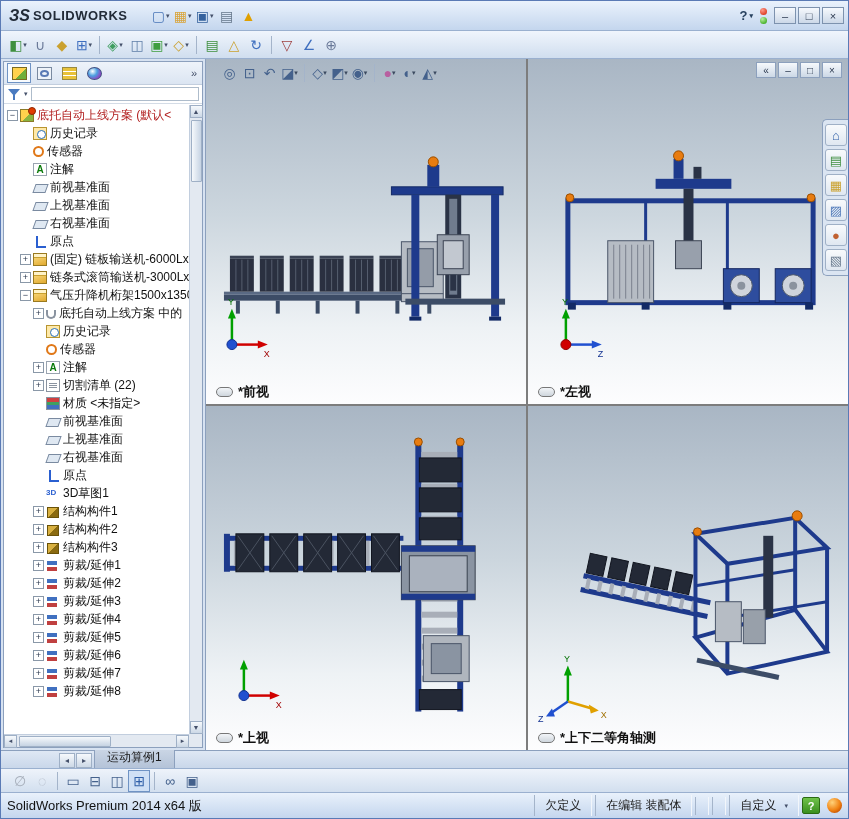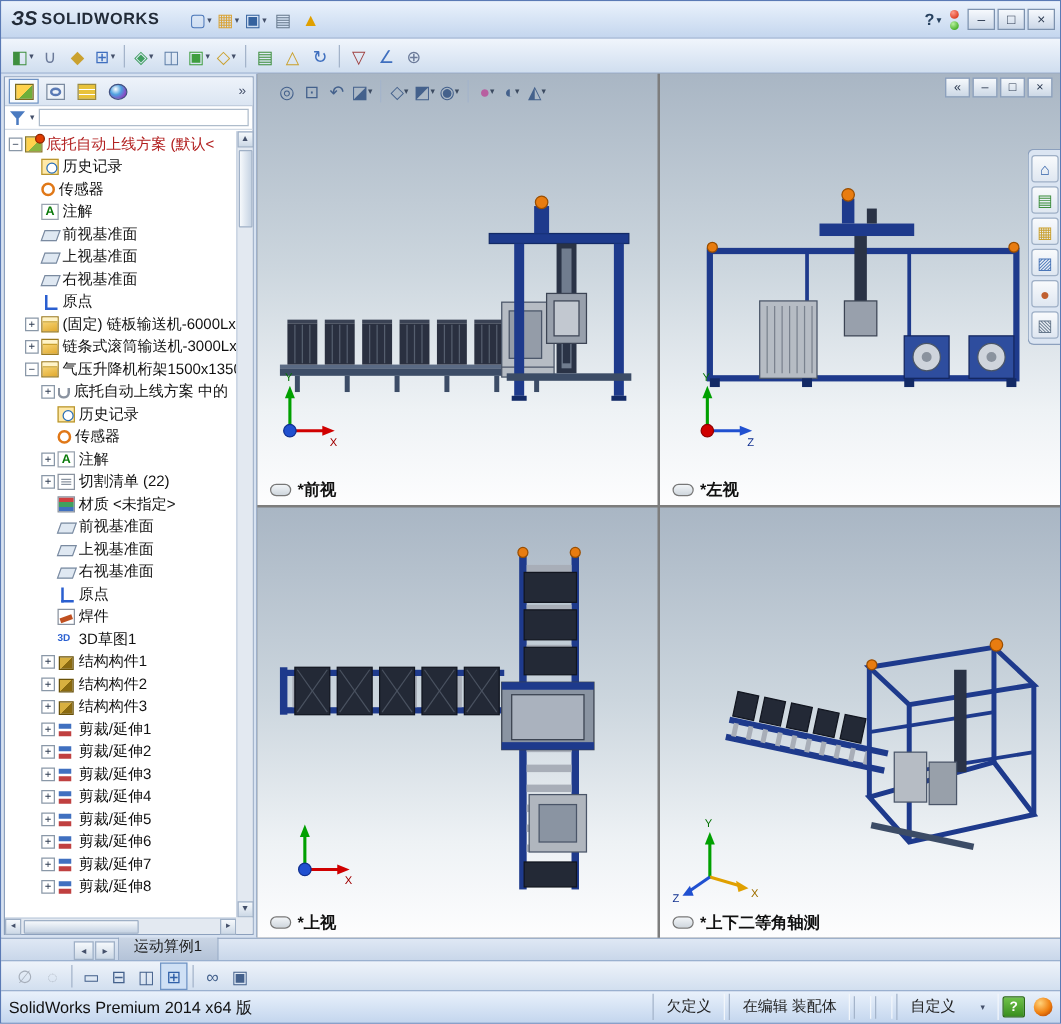--- a/index.html
+++ b/index.html
@@ -2,21 +2,21 @@
 <html><head>
 <meta charset="utf-8">
 <style>
   *{margin:0;padding:0;box-sizing:border-box}
   html,body{width:849px;height:819px;overflow:hidden}
   body{font-family:"Liberation Sans","DejaVu Sans",sans-serif;font-size:12px;color:#1a1a1a;background:#c7d8ef}
   .app{width:849px;height:819px;display:flex;flex-direction:column;border:1px solid #5a7ab5;background:#d4e0f0}
 
   
   .titlebar{height:30px;flex:none;display:flex;align-items:center;background:linear-gradient(#eaf2fc,#c4d6ee);border-bottom:1px solid #9ab0cf;padding:0 4px;gap:2px}
-  .logo{display:flex;align-items:flex-start;gap:3px;padding:0 10px 0 4px;white-space:nowrap}
+  .logo{display:flex;align-items:center;gap:3px;padding:0 10px 0 4px;white-space:nowrap}
   .logo-ds{font-weight:bold;font-style:italic;font-size:16px;color:#222b38}
   .logo-text{font-weight:bold;font-size:13px;letter-spacing:.5px;color:#222b38}
   .menubar{display:flex;align-items:center;height:100%}
   .menu-item{padding:4px 7px;cursor:default;white-space:nowrap}
   .quicktools{display:flex;align-items:center;margin-left:10px}
   .tbtn{height:22px;min-width:22px;border:1px solid transparent;background:transparent;display:inline-flex;align-items:center;justify-content:center;font-size:14px;padding:0 1px;cursor:default}
   .tbtn .dd{font-size:7px;color:#44506a;margin-left:1px}
   .tbtn.active{background:#cfe0f5;border:1px solid #6f93c4}
   .tbtn.disabled .glyph{color:#a6aeba !important}
   .sep{width:1px;height:18px;background:#a4b4ca;margin:0 4px;flex:none}
@@ -122,21 +122,21 @@
   .dtab.active{background:#f8fbfe}
 
   
   .toolbar3{height:24px;flex:none;display:flex;align-items:center;background:linear-gradient(#eef3fa,#d2dfef);border-top:1px solid #9ab0cf;padding:0 8px}
 
   
   .statusbar{height:26px;flex:none;display:flex;align-items:center;background:linear-gradient(#e9f1fb,#c4d6ee);border-top:1px solid #9ab0cf;padding:0 6px;gap:3px}
   .sb-left{flex:1;font-size:13px;color:#111;white-space:nowrap}
   .sb-cell{border-left:1px solid #a4b4ca;border-right:1px solid #f2f6fb;padding:2px 10px;white-space:nowrap;color:#222}
   .sb-mini{width:14px;padding:2px 0;height:18px}
-  .sb-dd{display:inline-flex;align-items:center;gap:20px}
+  .sb-dd{display:inline-flex;align-items:center;gap:8px}
   .sb-dd .dd{font-size:7px;color:#44506a}
   .sb-help{width:18px;height:17px;background:linear-gradient(#6fc24a,#3a8f1f);border:1px solid #2a6a12;color:#fff;font-weight:bold;font-size:11px;display:inline-flex;align-items:center;justify-content:center;border-radius:2px}
   .sb-ball{width:15px;height:15px;border-radius:50%;background:radial-gradient(circle at 35% 30%,#ffd27a,#f08010 55%,#a03000);margin-left:4px;flex:none}
 </style>
 </head>
 <body>
 
 <div class="app">
 
   <header class="titlebar">
@@ -359,25 +359,20 @@
             </div>
             <div class="trow" style="padding-left: 29px;">
               <span class="exp-sp"></span>
               <span class="tic tic-plane"></span>
               <span class="tlabel">右视基准面</span>
             </div>
             <div class="trow" style="padding-left: 29px;">
               <span class="exp-sp"></span>
               <span class="tic tic-origin"></span>
               <span class="tlabel">原点</span>
-            </div>
-            <div class="trow" style="padding-left: 29px;">
-              <span class="exp-sp"></span>
-              <span class="tic tic-weld"></span>
-              <span class="tlabel">焊件</span>
             </div>
             <div class="trow" style="padding-left: 29px;">
               <span class="exp-sp"></span>
               <span class="tic tic-sk3d"></span>
               <span class="tlabel">3D草图1</span>
             </div>
             <div class="trow" style="padding-left: 29px;">
               <span class="exp">+</span>
               <span class="tic tic-struct"></span>
               <span class="tlabel">结构构件1</span>

